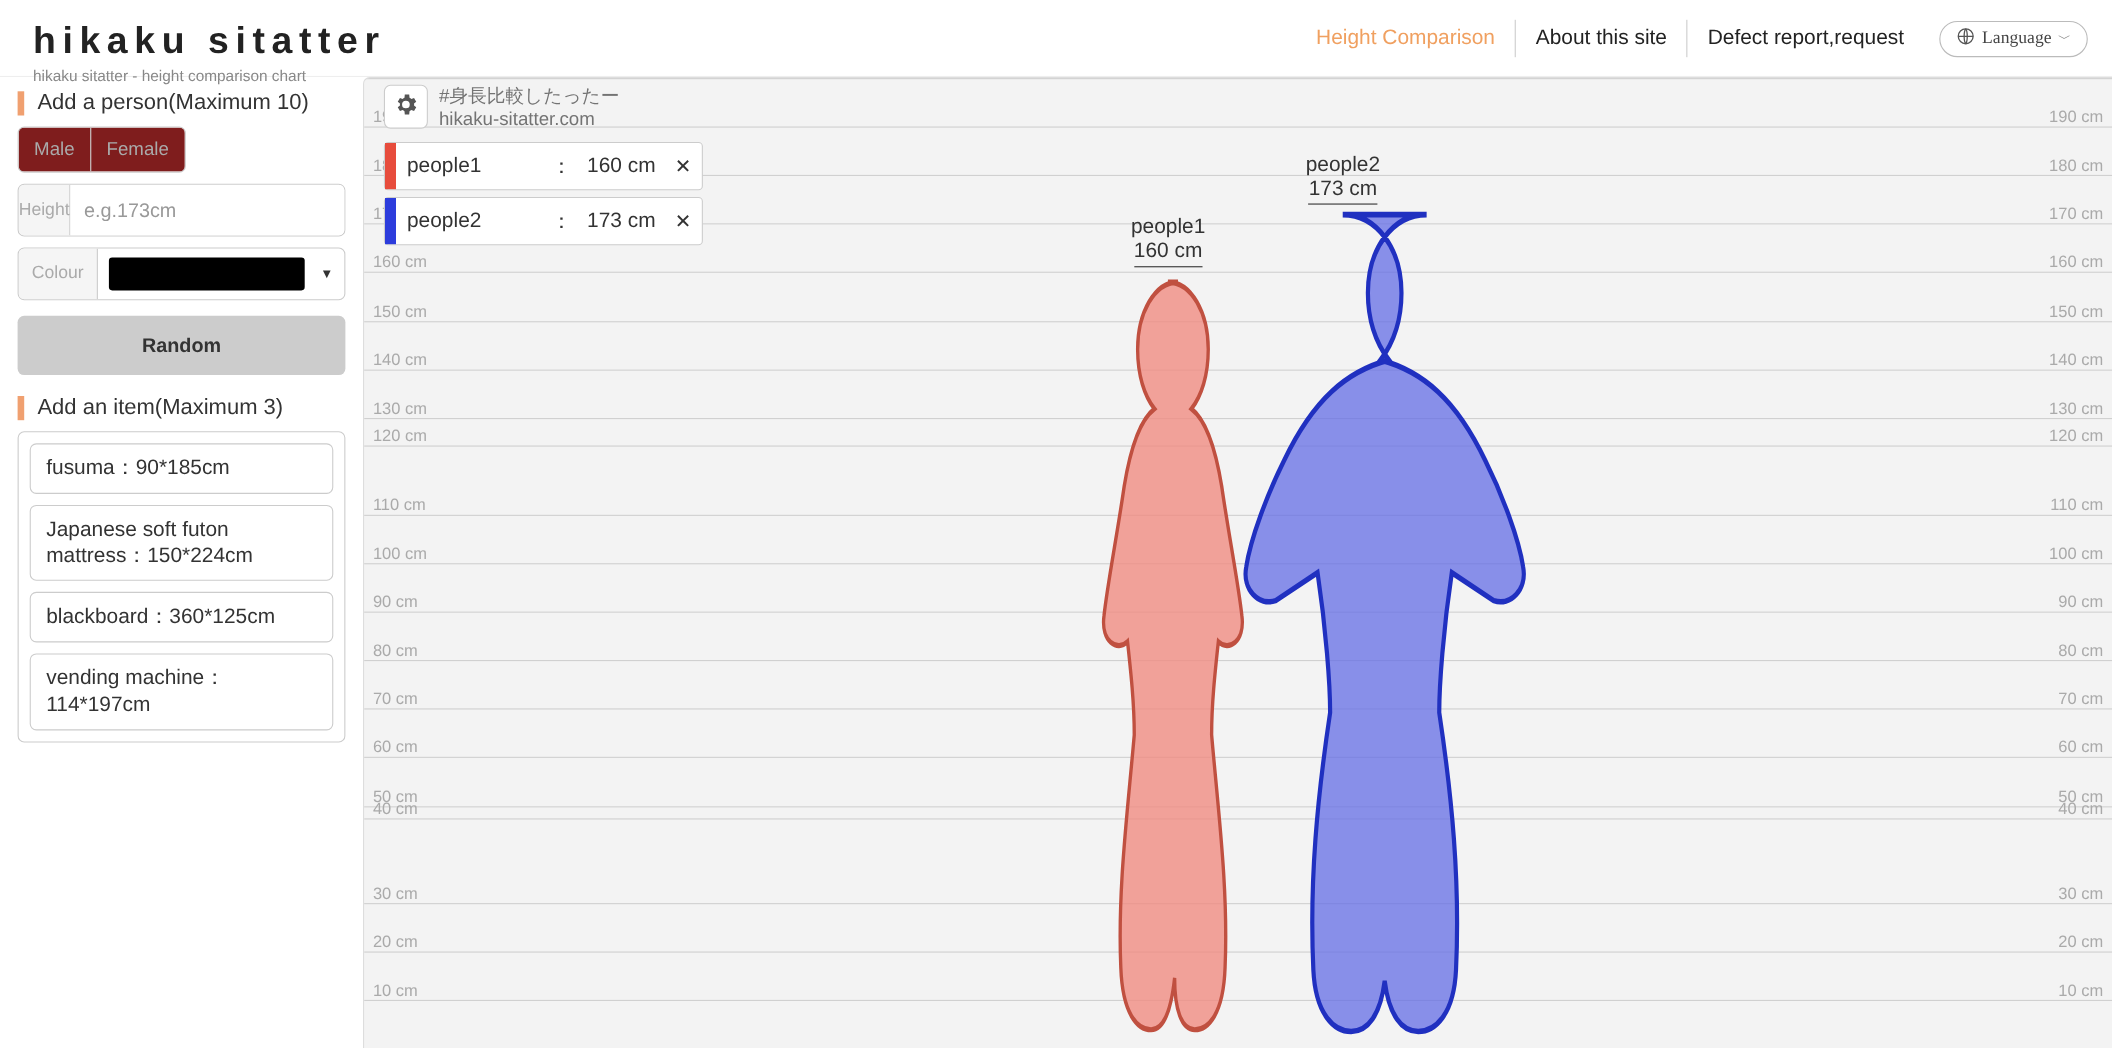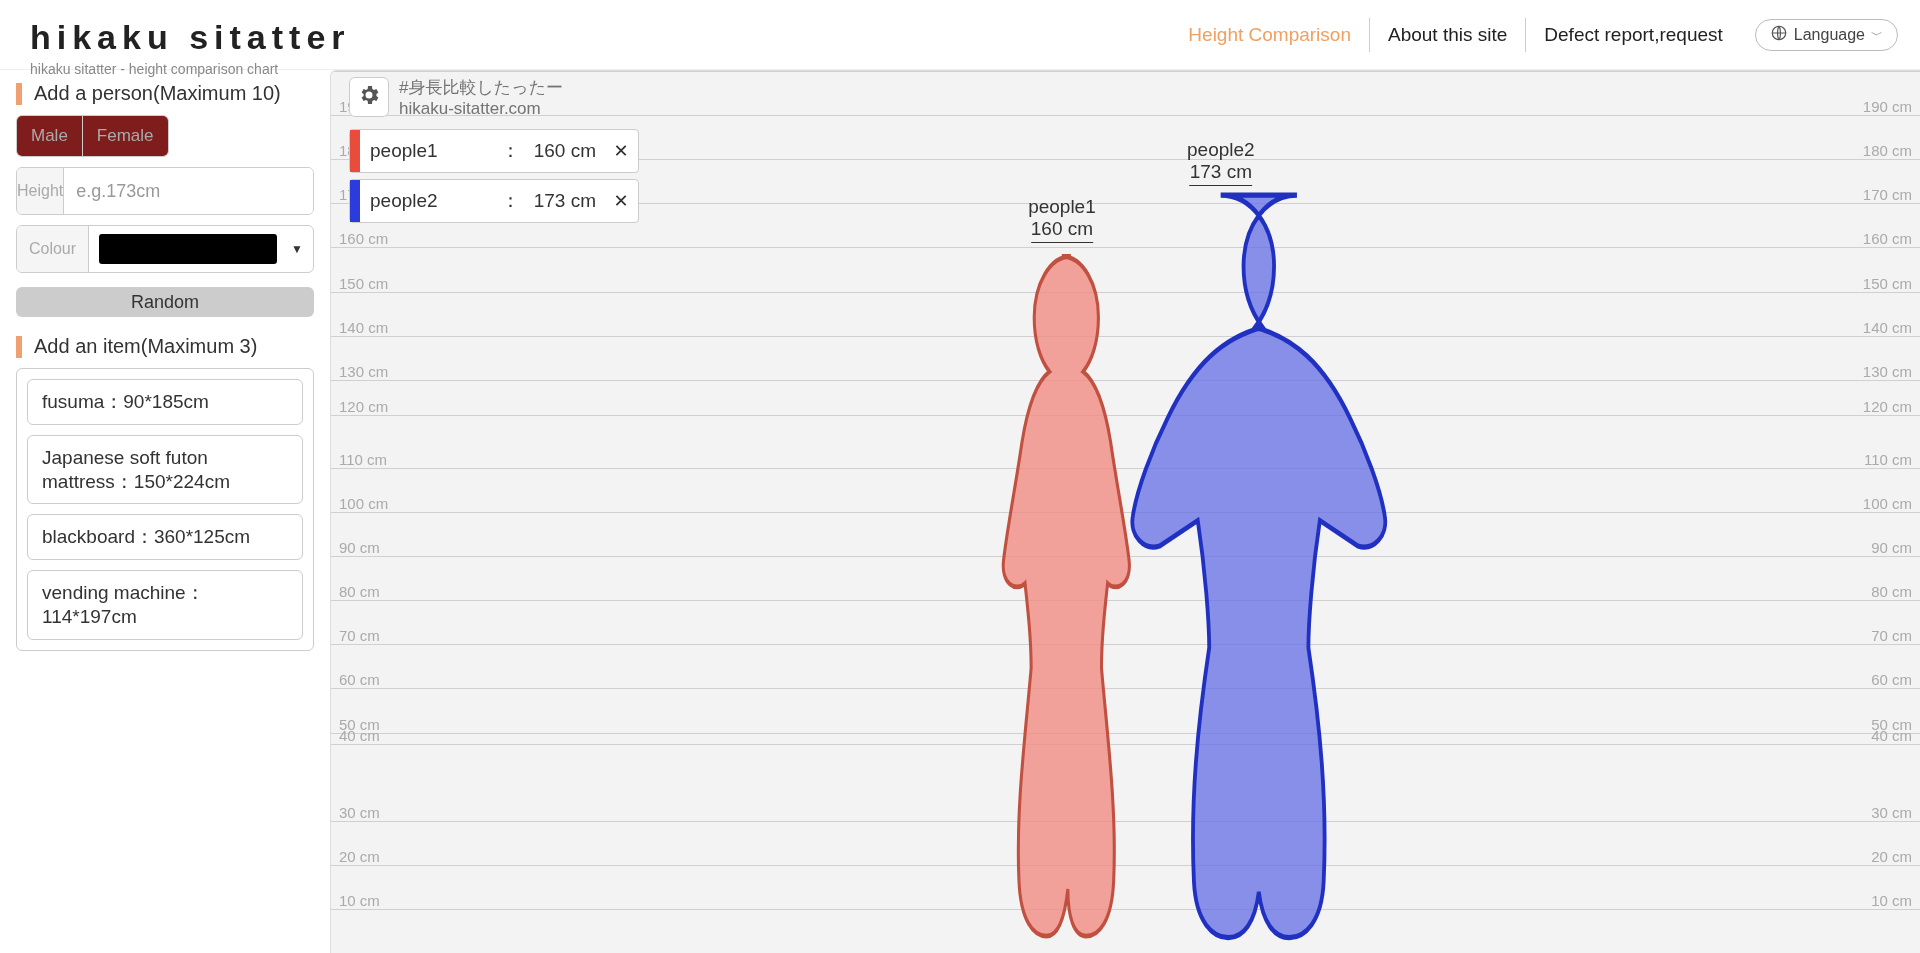--- a/index.html
+++ b/index.html
@@ -19,21 +19,21 @@
   .brand p { font-size: 14px; color: #888; margin-top: 4px; }
 
   .nav { display: flex; align-items: center; gap: 0; }
   .nav a { font-size: 19px; padding: 6px 18px; text-decoration: none; color:#222; border-right:1px solid #ccc;text-align:right; }
   .nav a.active { color: #f0a060; }
   .nav a:last-of-type { border-right:none; }
   .lang-btn {
     display: flex; align-items:center; gap:6px;
     border:1px solid #bbb; border-radius:999px;
     padding:4px 14px; margin-left:14px; cursor:pointer;
-    font-size:16px; color:#444;
+    font-size:16px; color:#444;font-family:Liberation Serif, serif;
   }
   .lang-btn svg { width:18px;height:18px; }
   .lang-btn .chev { font-size:12px; color:#888; }
 
   
   .main { display:flex; height: calc(100% - 70px); }
 
   
   .sidebar { width: 330px; padding: 8px 16px 16px 16px; }
   .sec-title { display:flex; align-items:center; font-size:20px; color:#333; margin: 4px 0 10px 0; }
@@ -44,21 +44,21 @@
   .gender-row button + button { border-left:1px solid #ccc; }
 
   .form-row { display:flex; margin-top:10px; border:1px solid #ccc; border-radius:6px; overflow:hidden; height:48px; }
   .form-row .lbl { width:72px; background:#f5f5f5; color:#aaa; display:flex; align-items:center; justify-content:center; font-size:16px; border-right:1px solid #ccc;}
   .form-row input { flex:1; border:none; padding:0 12px; font-size:18px; color:#333; }
   .form-row input::placeholder { color:#999; }
   .form-row .swatch { flex:1; display:flex; align-items:center; padding:0 10px; gap:14px;}
   .form-row .swatch .color { flex:1; height:30px; background:#000; border-radius:3px;}
   .form-row .swatch .dd { font-size:12px; color:#333;}
 
-  .random-btn { width:100%; margin-top:14px; height:30px; border:none; border-radius:6px; background:#ccc; color:#333; font-size:18px; cursor:pointer; }
+  .random-btn { width:100%; margin-top:14px; height:54px; border:none; border-radius:6px; background:#ccc; color:#333; font-size:18px; cursor:pointer;font-weight:bold; }
 
   .items-box { border:1px solid #ccc; border-radius:6px; padding:10px; margin-top:10px; }
   .item-btn { width:100%; text-align:left; border:1px solid #ccc; border-radius:6px; background:#fff; padding:10px 14px; font-size:19px; color:#333; cursor:pointer; margin-bottom:10px; line-height:1.25;}
   .item-btn:last-child { margin-bottom:0; }
 
   
   .chart-wrap { flex:1; position:relative; background:#f3f3f3; border-left:1px solid #ddd; border-top:1px solid #ddd; border-radius:6px 0 0 0; overflow:hidden;}
   .gridline { position:absolute; left:0; right:0; border-top:1px solid #d0d0d0; }
   .gridline .lab-l, .gridline .lab-r { position:absolute; top:-18px; font-size:15px; color:#aaa; }
   .gridline .lab-l { left:8px; }
@@ -186,21 +186,21 @@
         <span class="lab-r">150 cm</span>
       </div>
       <div class="gridline" style="top: 264.6px;">
         <span class="lab-l">140 cm</span>
         <span class="lab-r">140 cm</span>
       </div>
       <div class="gridline" style="top: 308.7px;">
         <span class="lab-l">130 cm</span>
         <span class="lab-r">130 cm</span>
       </div>
-      <div class="gridline" style="top: 344px; text-align: center;">
+      <div class="gridline" style="top: 334px; text-align: center;">
         <span class="lab-l">120 cm</span>
         <span class="lab-r">120 cm</span>
       </div>
       <div class="gridline" style="top: 396.9px;">
         <span class="lab-l">110 cm</span>
         <span class="lab-r">110 cm</span>
       </div>
       <div class="gridline" style="top: 441px;">
         <span class="lab-l">100 cm</span>
         <span class="lab-r">100 cm</span>

